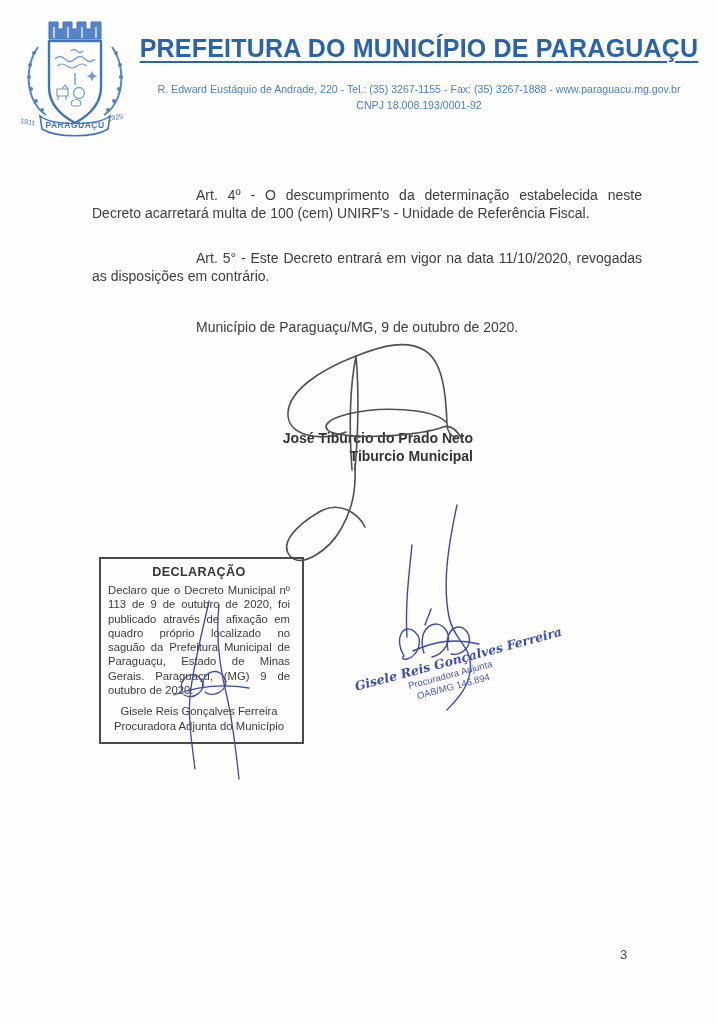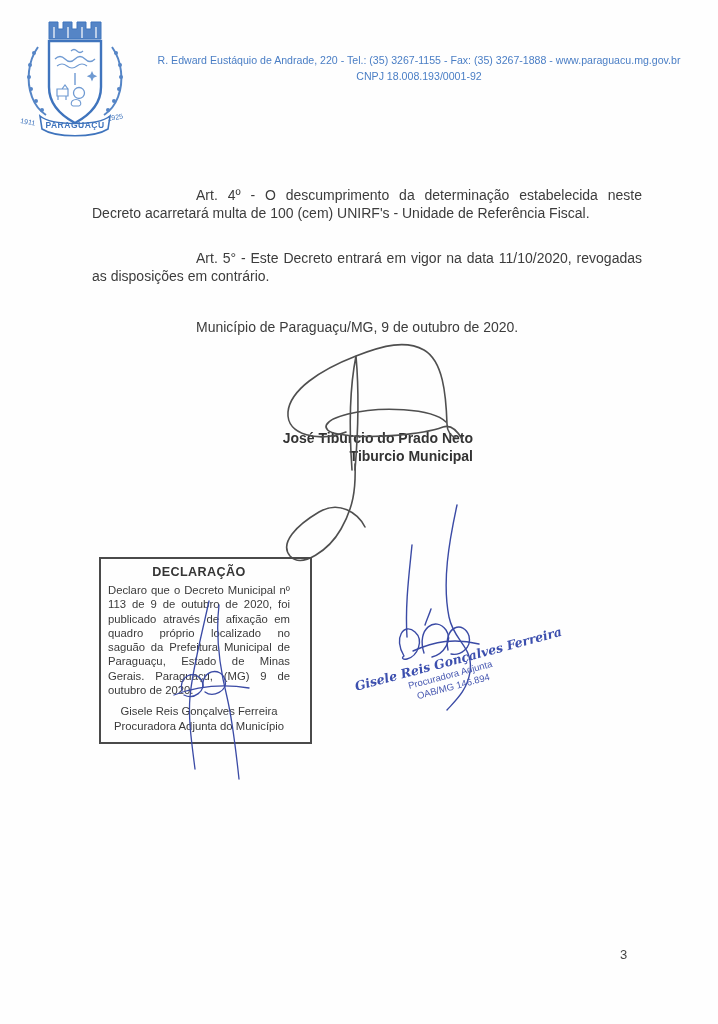--- a/index.html
+++ b/index.html
@@ -37,21 +37,21 @@
   
   .mayor-sig-svg{position:absolute;left:262px;top:338px;width:205px;height:235px;}
   .mayor-block{
     position:absolute;left:211px;top:429px;width:262px;
     text-align:right;font-weight:bold;font-size:14px;line-height:18px;color:#333;
   }
   
   .decl-box{
     position:absolute;left:99px;top:557px;width:182px;
     border:2px solid #4a4a4a;
-    padding:6px 20px 8px 7px;background:transparent;
+    padding:6px 12px 8px 7px;background:transparent;
   }
   .decl-title{
     text-align:center;font-weight:bold;font-size:12.6px;letter-spacing:.4px;
     color:#353535;margin-bottom:4px;
   }
   .decl-body{
     font-size:11.3px;line-height:14.3px;text-align:justify;color:#3a3a3a;
   }
   .decl-signer{
     margin-top:7px;text-align:center;font-size:11.3px;line-height:14.6px;color:#3a3a3a;
@@ -117,20 +117,21 @@
         <circle cx="92" cy="97" r="2"></circle>
     </g>
 
     <path d="M24 103 C36 113 82 113 94 103 L92 116 C78 125 40 125 26 116 Z" fill="#ffffff" stroke="#3f74bd" stroke-width="1.6"></path>
     <text x="59" y="115" text-anchor="middle" font-size="8.5" font-weight="bold" fill="#3f74bd" letter-spacing="0.5" font-family="Liberation Sans, sans-serif">PARAGUAÇU</text>
     <text x="4" y="110" font-size="7" fill="#3f74bd" transform="rotate(10 4 110)" font-family="Liberation Sans, sans-serif">1911</text>
     <text x="92" y="108" font-size="7" fill="#3f74bd" transform="rotate(-10 92 108)" font-family="Liberation Sans, sans-serif">1925</text>
   </svg>
 
   <div class="header-text">
+    <div class="header-title">PREFEITURA DO MUNICÍPIO DE PARAGUAÇU</div>
     <div class="header-sub">R. Edward Eustáquio de Andrade, 220 - Tel.: (35) 3267-1155 - Fax: (35) 3267-1888 - www.paraguacu.mg.gov.br</div>
     <div class="header-sub2">CNPJ 18.008.193/0001-92</div>
   </div>
 
   <div class="para p-art4">Art. 4º - O descumprimento da determinação estabelecida neste Decreto acarretará multa de 100 (cem) UNIRF's - Unidade de Referência Fiscal.</div>
   <div class="para p-art5">Art. 5° - Este Decreto entrará em vigor na data 11/10/2020, revogadas as disposições em contrário.</div>
   <div class="dateline">Município de Paraguaçu/MG, 9 de outubro de 2020.</div>
 
   <div class="mayor-block">
     <div>José Tiburcio do Prado Neto</div>

